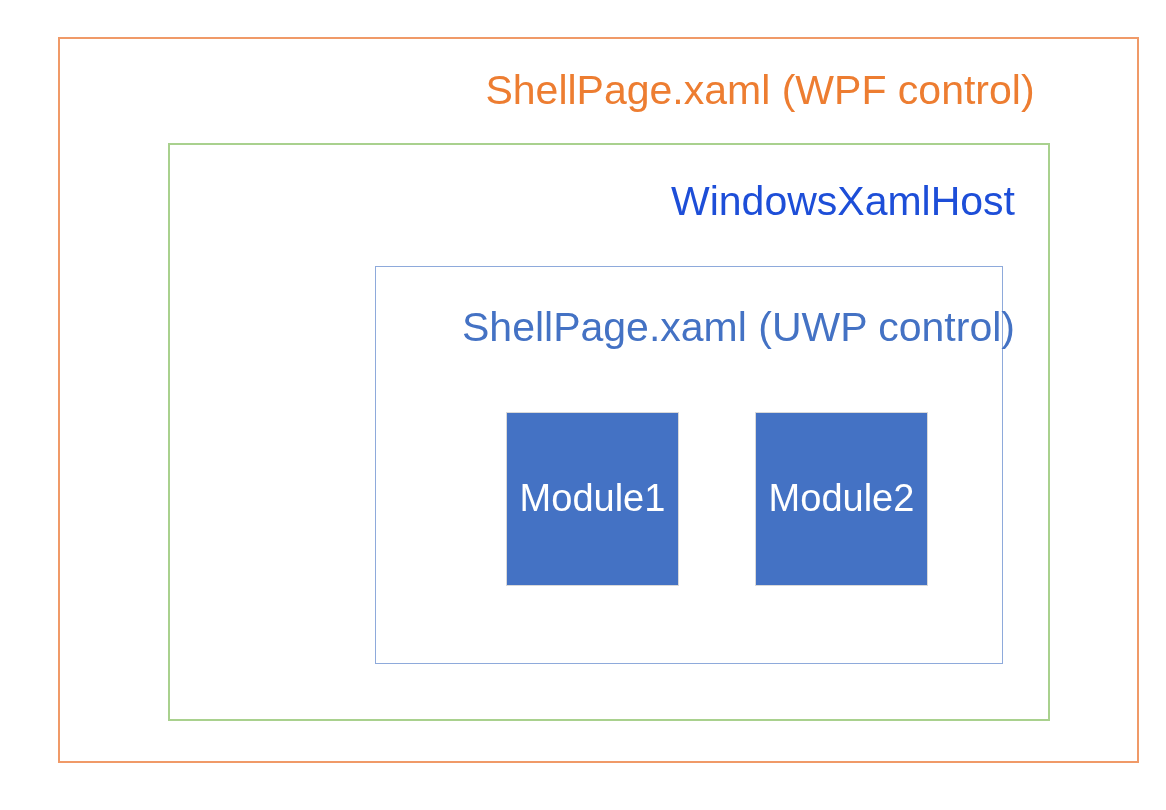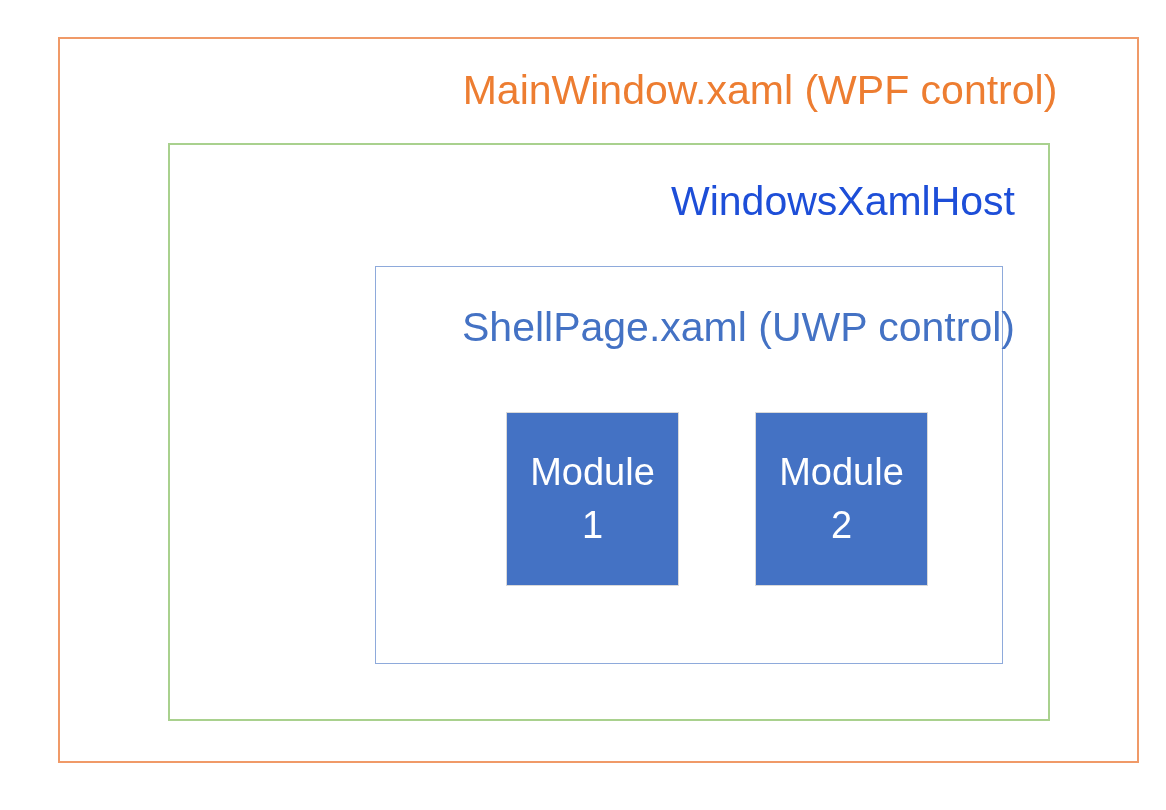--- a/index.html
+++ b/index.html
@@ -89,35 +89,35 @@
   .module {
     width: 173px;
     height: 174px;
     background: #4472C4;
     border: 1.5px solid #D9D9D9;
     box-sizing: border-box;
     color: #ffffff;
     font-size: 38px;
     line-height: 1.4;
     display: flex;
-    flex-direction: column;
+    flex-direction: row;
     align-items: center;
     justify-content: center;
     text-align: center;
   }
   .module span { display: block; }
 </style>
 </head>
 <body>
 
 <div class="canvas">
 
   <div class="outer-box">
 
-    <div class="outer-title">MainWindow.xaml (WPF control)</div>
+    <div class="outer-title">ShellPage.xaml (WPF control)</div>
 
     <div class="green-box">
 
       <div class="green-title">WindowsXamlHost</div>
 
       <div class="shell-box">
 
         <div class="shell-title">ShellPage.xaml (UWP control)</div>
 
         <div class="modules-row">

